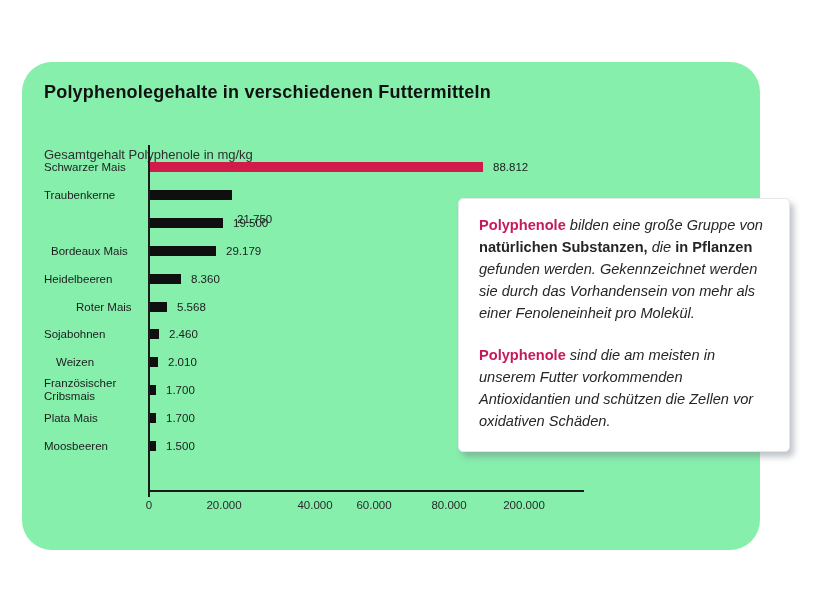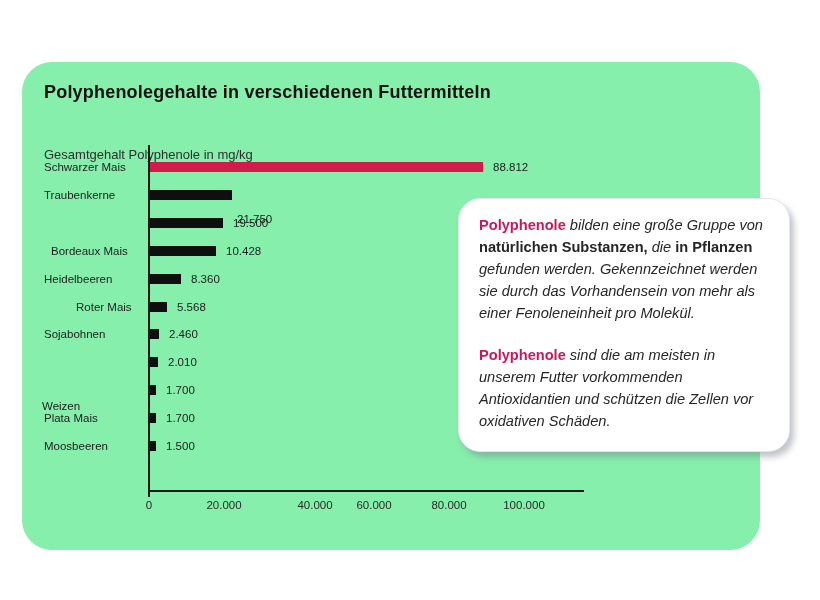--- a/index.html
+++ b/index.html
@@ -88,21 +88,21 @@
     white-space: nowrap;
   }
   .infobox {
     position: absolute;
     left: 458px;
     top: 198px;
     width: 332px;
     box-sizing: border-box;
     background: #ffffff;
     border: 1px solid #e3e7eb;
-    border-radius: 22px;
+    border-radius: 5px;
     box-shadow: 4px 5px 6px rgba(115, 125, 135, 0.45);
     padding: 16px 20px 18px 20px;
   }
   .infobox p {
     margin: 0 0 21px 0;
     font-size: 14.6px;
     line-height: 1.5;
     color: #262626;
   }
   .infobox p:last-child { margin-bottom: 0; }
@@ -125,47 +125,48 @@
         <div class="cat-label" style="left: 22px; top: 105px; width: 96px;">Schwarzer Mais</div>
         <div class="bar" style="left: 128px; top: 105px; width: 333px; background: rgb(208, 27, 75);"></div>
         <div class="val-label" style="left: 471px; top: 105px;">88.812</div>
         <div class="cat-label" style="left: 22px; top: 132.9px; width: 96px;">Traubenkerne</div>
         <div class="bar" style="left: 128px; top: 132.9px; width: 82px; background: rgb(15, 15, 15);"></div>
         <div class="val-label" style="left: 215px; top: 132.9px; margin-top: 24px;">21.750</div>
         <div class="bar" style="left: 128px; top: 160.8px; width: 73px; background: rgb(15, 15, 15);"></div>
         <div class="val-label" style="left: 211px; top: 160.8px;">19.500</div>
         <div class="cat-label" style="left: 22px; top: 188.7px; width: 96px; padding-left: 7px;">Bordeaux Mais</div>
         <div class="bar" style="left: 128px; top: 188.7px; width: 66px; background: rgb(15, 15, 15);"></div>
-        <div class="val-label" style="left: 204px; top: 188.7px;">10.428</div>
+        <div class="val-label" style="left: 204px; top: 188.7px;">29.179</div>
         <div class="cat-label" style="left: 22px; top: 216.6px; width: 96px;">Heidelbeeren</div>
         <div class="bar" style="left: 128px; top: 216.6px; width: 31px; background: rgb(15, 15, 15);"></div>
         <div class="val-label" style="left: 169px; top: 216.6px;">8.360</div>
         <div class="cat-label" style="left: 22px; top: 244.5px; width: 96px; padding-left: 32px;">Roter Mais</div>
         <div class="bar" style="left: 128px; top: 244.5px; width: 17px; background: rgb(15, 15, 15);"></div>
         <div class="val-label" style="left: 155px; top: 244.5px;">5.568</div>
         <div class="cat-label" style="left: 22px; top: 272.4px; width: 96px;">Sojabohnen</div>
         <div class="bar" style="left: 128px; top: 272.4px; width: 9px; background: rgb(15, 15, 15);"></div>
         <div class="val-label" style="left: 147px; top: 272.4px; text-align: right;">2.460</div>
-        <div class="cat-label" style="left: 20px; top: 300.3px; width: 96px; margin-top: 44px;">Weizen</div>
+        <div class="cat-label" style="left: 34px; top: 300.3px; width: 96px;">Weizen</div>
         <div class="bar" style="left: 128px; top: 300.3px; width: 8px; background: rgb(15, 15, 15);"></div>
         <div class="val-label" style="left: 146px; top: 300.3px;">2.010</div>
+        <div class="cat-label" style="left: 22px; top: 328.2px; width: 96px;">Französischer Cribsmais</div>
         <div class="bar" style="left: 128px; top: 328.2px; width: 6px; background: rgb(15, 15, 15);"></div>
         <div class="val-label" style="left: 144px; top: 328.2px;">1.700</div>
         <div class="cat-label" style="left: 22px; top: 356.1px; width: 96px;">Plata Mais</div>
         <div class="bar" style="left: 128px; top: 356.1px; width: 6px; background: rgb(15, 15, 15);"></div>
         <div class="val-label" style="left: 144px; top: 356.1px;">1.700</div>
         <div class="cat-label" style="left: 22px; top: 384px; width: 96px;">Moosbeeren</div>
         <div class="bar" style="left: 128px; top: 384px; width: 6px; background: rgb(15, 15, 15);"></div>
         <div class="val-label" style="left: 144px; top: 384px;">1.500</div>
         <div class="x-tick-label" style="left: 127px; top: 437px;">0</div>
         <div class="x-tick-label" style="left: 202px; top: 437px;">20.000</div>
         <div class="x-tick-label" style="left: 277px; top: 437px; margin-left: 16px;">40.000</div>
         <div class="x-tick-label" style="left: 352px; top: 437px;">60.000</div>
         <div class="x-tick-label" style="left: 427px; top: 437px;">80.000</div>
-        <div class="x-tick-label" style="left: 502px; top: 437px;">100.000</div>
+        <div class="x-tick-label" style="left: 502px; top: 437px;">200.000</div>
       </div>
   </div>
 
   <div class="infobox" id="infobox">
       <p><span class="seg-brand-bold" style="color: rgb(198, 25, 92);">Polyphenole</span><span class="seg-italic"> bilden eine große Gruppe von </span><span class="seg-bold">natürlichen Substanzen,</span><span class="seg-italic"> die </span><span class="seg-bold">in Pflanzen</span><span class="seg-italic"> gefunden werden. Gekennzeichnet werden sie durch das Vorhandensein von mehr als einer Fenoleneinheit pro Molekül.</span></p>
       <p><span class="seg-brand-bold" style="color: rgb(198, 25, 92);">Polyphenole</span><span class="seg-italic"> sind die am meisten in unserem Futter vorkommenden Antioxidantien und schützen die Zellen vor oxidativen Schäden.</span></p>
     </div>
 
 </div>
 

